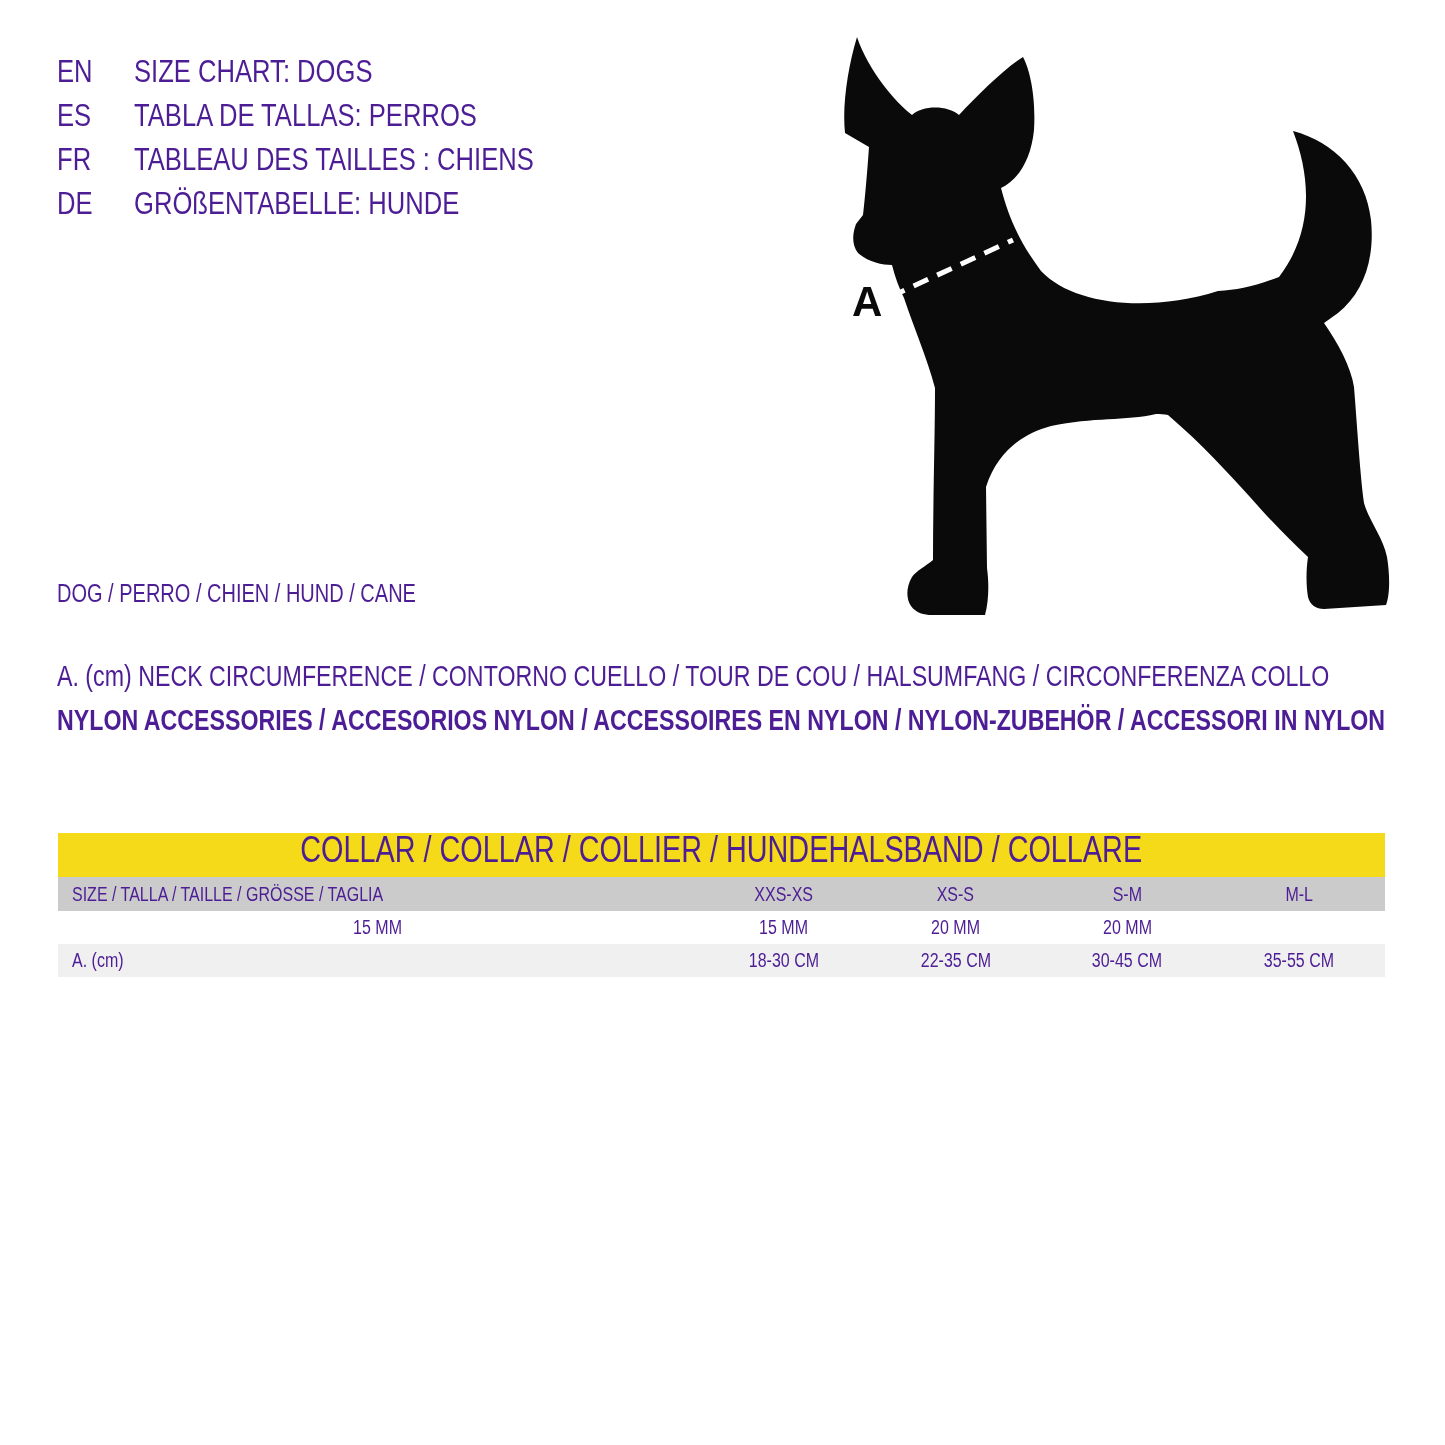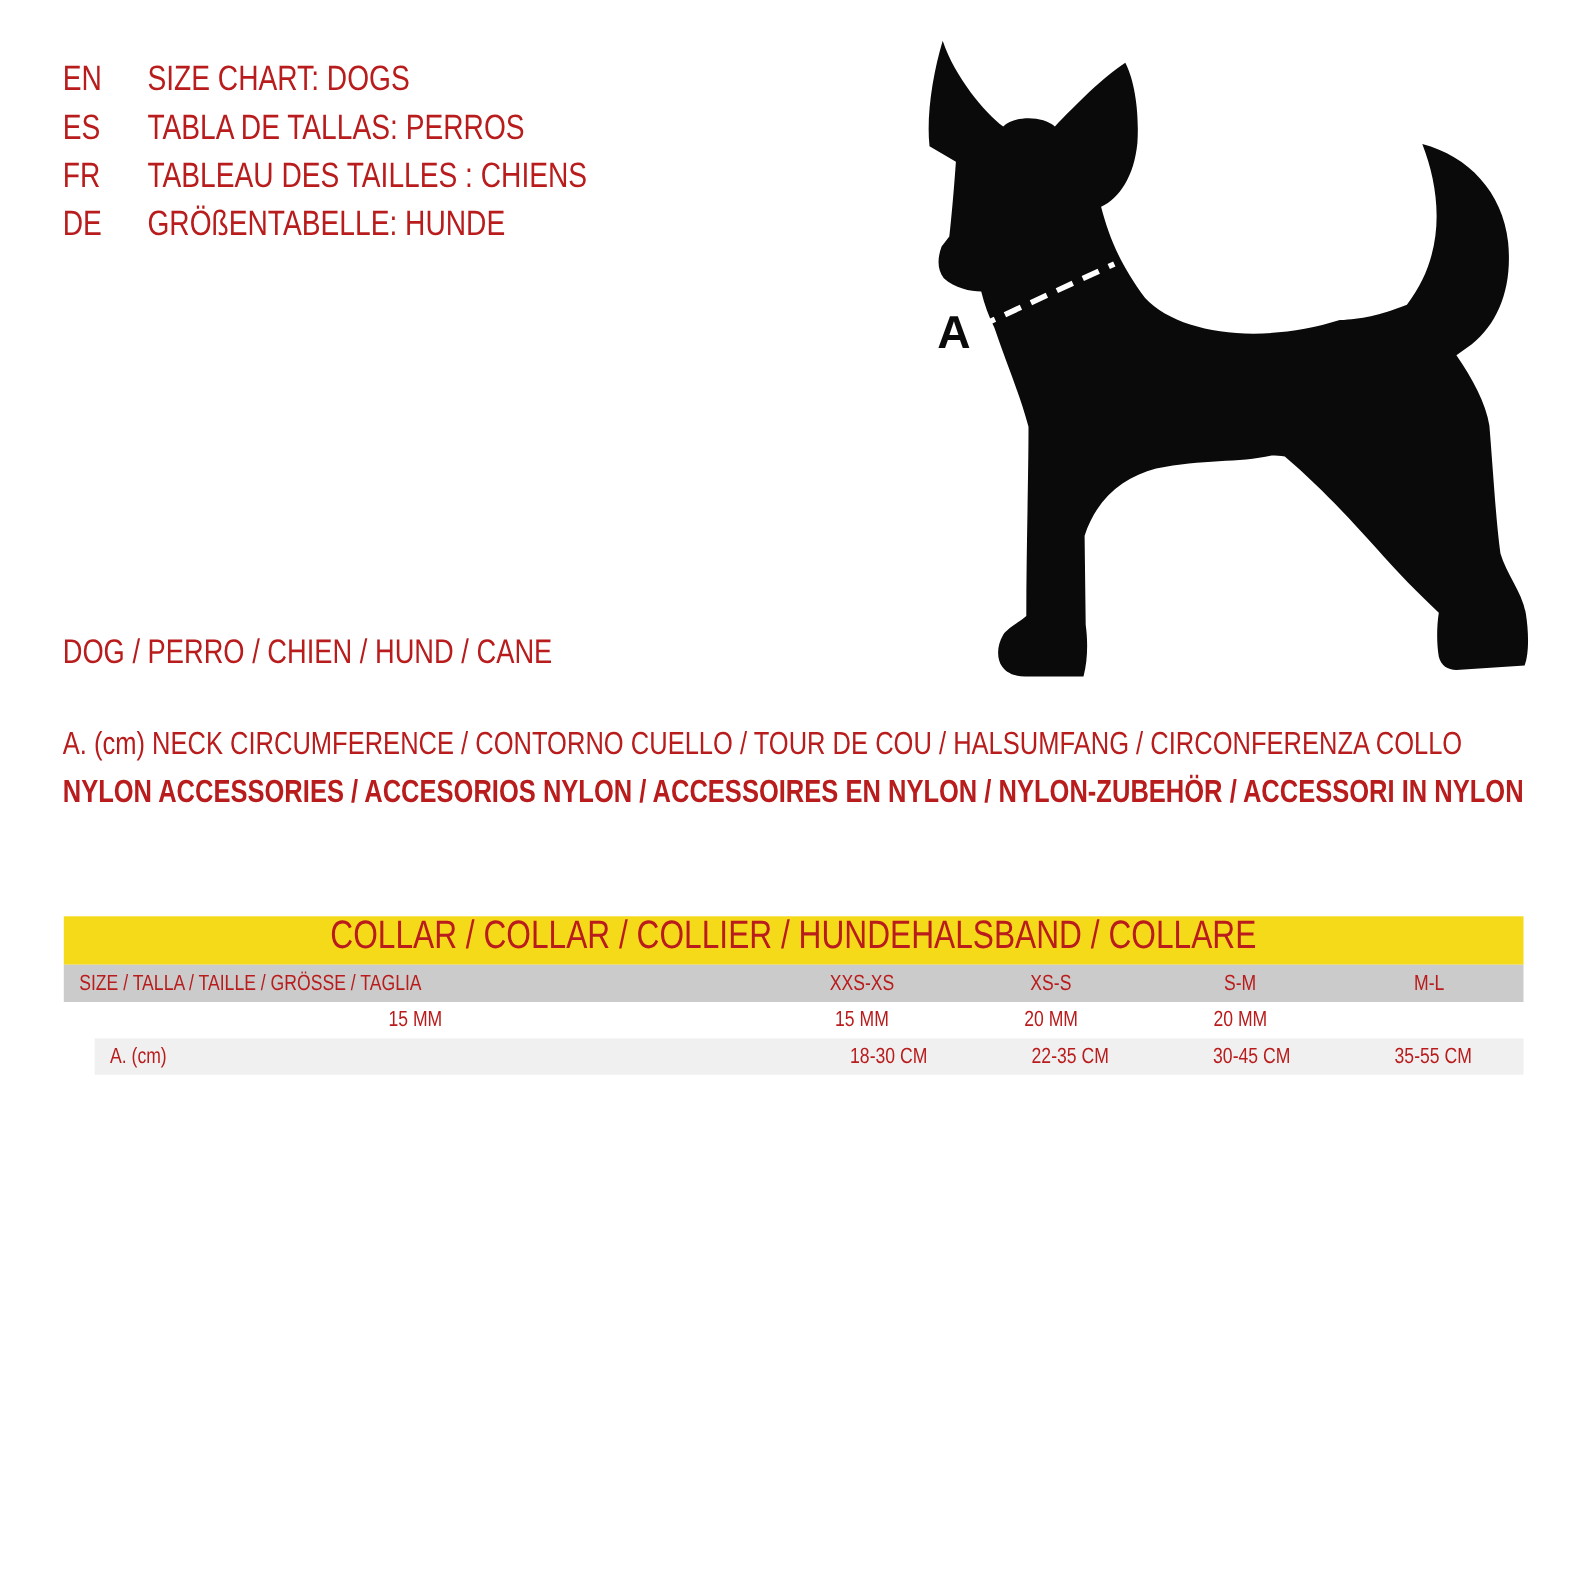--- a/index.html
+++ b/index.html
@@ -3,42 +3,42 @@
 <meta charset="utf-8">
 <style>
   html, body { margin: 0; padding: 0; background: #ffffff; }
   .canvas {
     position: relative;
     width: 1445px;
     height: 1445px;
     background: #ffffff;
     overflow: hidden;
     font-family: "Liberation Sans", sans-serif;
-    color: #b91c1c;
+    color: #4c1d95;
   }
   
   .cx {
     display: inline-block;
     white-space: nowrap;
     transform: scaleX(0.80);
     transform-origin: 0 50%;
     line-height: inherit;
   }
   .cxc { transform-origin: 50% 50%; }
 
   
   .lang-block { position: absolute; left: 57px; top: 49px; }
   .lang-row { height: 44px; line-height: 44px; font-size: 32px; }
   .lang-code { display: inline-block; width: 68px; vertical-align: top; }
   .lang-label { display: inline-block; vertical-align: top; }
 
   
   .dog-figure { position: absolute; left: 838px; top: 25px; width: 570px; height: 600px; }
 
-  .dog-label { position: absolute; left: 57px; top: 578px; font-size: 31px; line-height: 30px; }
+  .dog-label { position: absolute; left: 57px; top: 578px; font-size: 25px; line-height: 30px; }
 
   .note-measure {
     position: absolute; left: 57px; top: 660px;
     font-size: 29px; line-height: 32px; font-weight: 400;
   }
   .note-material {
     position: absolute; left: 57px; top: 704px;
     font-size: 29px; line-height: 32px; font-weight: 700;
   }
 
@@ -46,21 +46,21 @@
   .size-table { position: absolute; left: 58px; top: 833px; width: 1327px; }
   .t-title {
     height: 44px; line-height: 33px;
     background: #F5DA1A;
     text-align: center;
     font-size: 36px; font-weight: 400;
   }
   .t-row { display: grid; grid-template-columns: 640px 1fr 1fr 1fr 1fr; font-size: 20px; }
   .row-size  { background: #CBCBCB; height: 34px; line-height: 34px; }
   .row-width { background: #FFFFFF; height: 33px; line-height: 33px; }
-  .row-neck  { background: #F0F0F0; height: 33px; line-height: 33px; margin-left: 28px; }
+  .row-neck  { background: #F0F0F0; height: 33px; line-height: 33px; }
   .t-label { padding-left: 14px; text-align: left; }
   .t-val { text-align: center; }
 </style>
 </head>
 <body>
 
 <div class="canvas">
 
   <div class="lang-block">
     <div class="lang-row">

